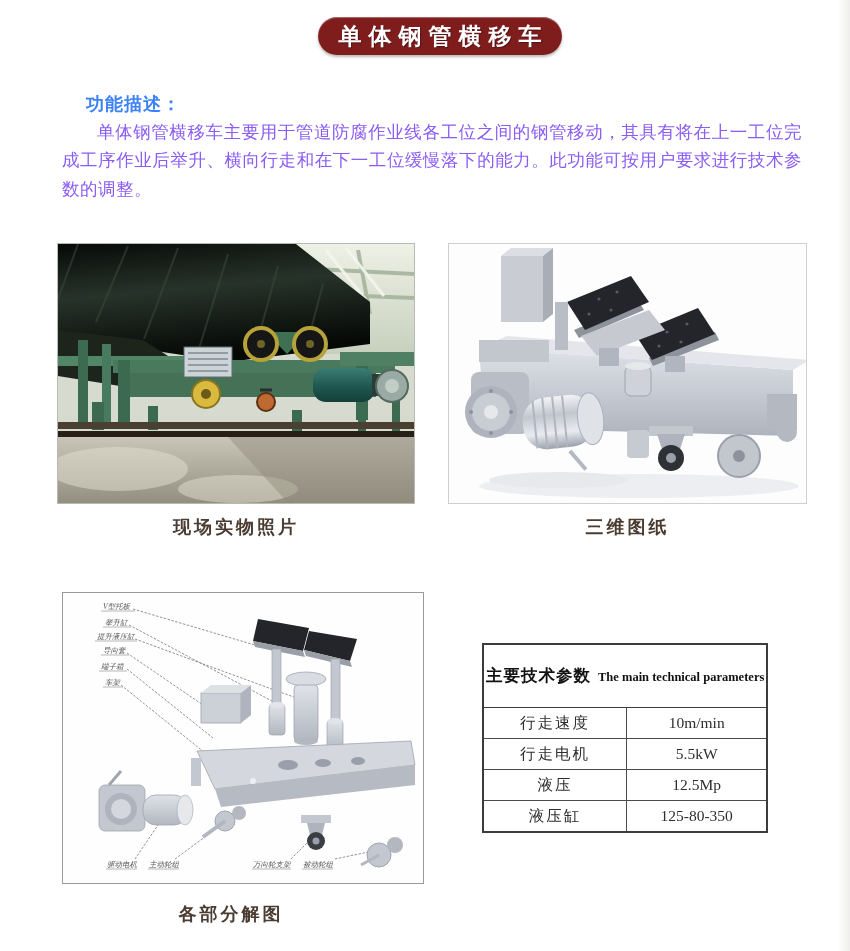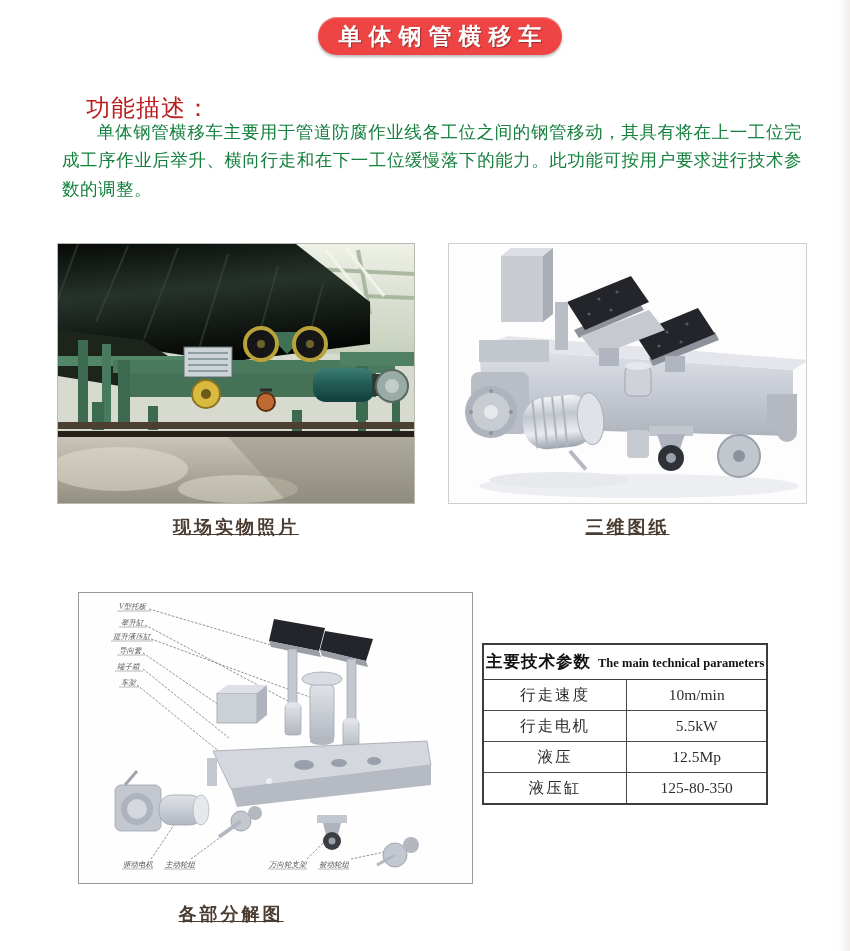--- a/index.html
+++ b/index.html
@@ -8,75 +8,74 @@
     font-family:"Liberation Serif","DejaVu Serif",serif;
     overflow:hidden;
   }
   
   .page-edge{position:absolute;right:0;top:0;width:12px;height:951px;
     background:linear-gradient(to right,#ffffff,#efeeec);}
 
   
   .banner{
     position:absolute;left:318px;top:17px;width:244px;height:38px;
-    background:#ef4444;border-radius:19px;
+    background:#7f1d1d;border-radius:19px;
     box-shadow:0 2px 3px rgba(0,0,0,.28), inset 0 1px 1px rgba(255,255,255,.35);
     display:flex;align-items:center;justify-content:center;
   }
   .banner span{
     color:#ffffff;font-size:23px;font-weight:bold;letter-spacing:7px;
     text-shadow:1px 1px 1px rgba(0,0,0,.35);
     font-family:"Liberation Serif",serif;white-space:nowrap;margin-left:7px;
   }
 
   
   .desc-heading{
     position:absolute;left:86px;top:92px;
-    font-size:24px;font-weight:normal;color:#b91c1c;letter-spacing:1px;
+    font-size:18px;font-weight:bold;color:#3b82f6;letter-spacing:1px;
   }
   .desc-body{
     position:absolute;left:62px;top:118px;width:740px;
-    font-size:17.5px;line-height:1.62;color:#15803d;
+    font-size:17.5px;line-height:1.62;color:#8b5cf6;
     text-indent:2em;letter-spacing:0.5px;text-align:justify;
   }
 
   
   .photo-frame{
     position:absolute;left:57px;top:243px;width:358px;height:261px;
     border:1px solid #b9b9b3;box-sizing:border-box;overflow:hidden;background:#d7dbcf;
   }
   .render-frame{
     position:absolute;left:448px;top:243px;width:359px;height:261px;
     border:1px solid #cfcfcb;box-sizing:border-box;overflow:hidden;background:#fdfdfd;
   }
   .exploded-frame{
-    position:absolute;left:78px;top:592px;width:395px;height:292px;
+    position:absolute;left:62px;top:592px;width:362px;height:292px;
     border:1px solid #9a9a96;box-sizing:border-box;overflow:hidden;background:#fefefe;
   }
   svg{display:block;}
 
   .caption{
     position:absolute;text-align:center;
     font-size:18px;font-weight:600;color:#4b3c31;letter-spacing:3px;
     font-family:"Liberation Serif","DejaVu Serif",serif;
-    text-decoration:underline;
   }
   .cap-photo{left:57px;top:515px;width:358px;}
   .cap-render{left:448px;top:515px;width:359px;text-align:center;}
   .cap-exploded{left:50px;top:902px;width:362px;}
 
   
   table.spec{
     position:absolute;left:482px;top:643px;width:286px;
     border-collapse:collapse;background:#ffffff;
     border:2px solid #3c3c3c;
   }
   table.spec th{
     border:1px solid #3c3c3c;height:32px;text-align:center;vertical-align:middle;
-    padding:1px 2px;white-space:nowrap;
+    padding:15px 2px;white-space:nowrap;
   }
   table.spec td{
     border:1px solid #4a4a4a;height:28px;text-align:center;vertical-align:middle;
     font-size:15.5px;color:#2e2e2e;
   }
   .th-cn{font-size:16.5px;font-weight:bold;color:#111;letter-spacing:1px;}
   .th-en{font-size:12.5px;font-weight:bold;color:#111;margin-left:3px;}
   td.lbl{width:140px;letter-spacing:2px;margin-left:48px;}
   td.val{font-family:"Liberation Serif",serif;}
 </style>

